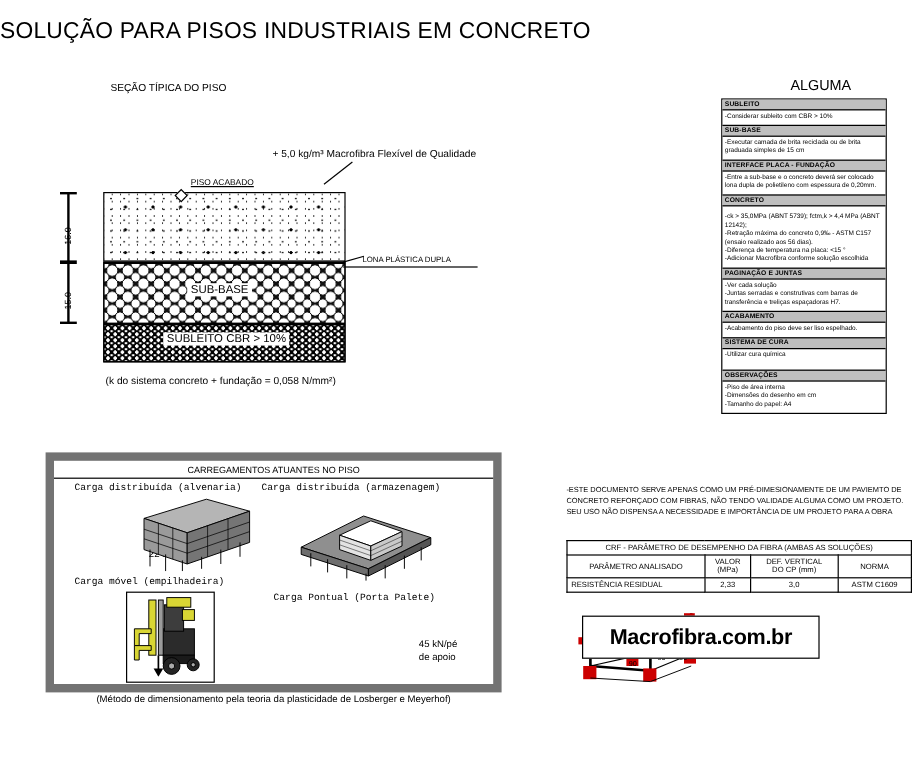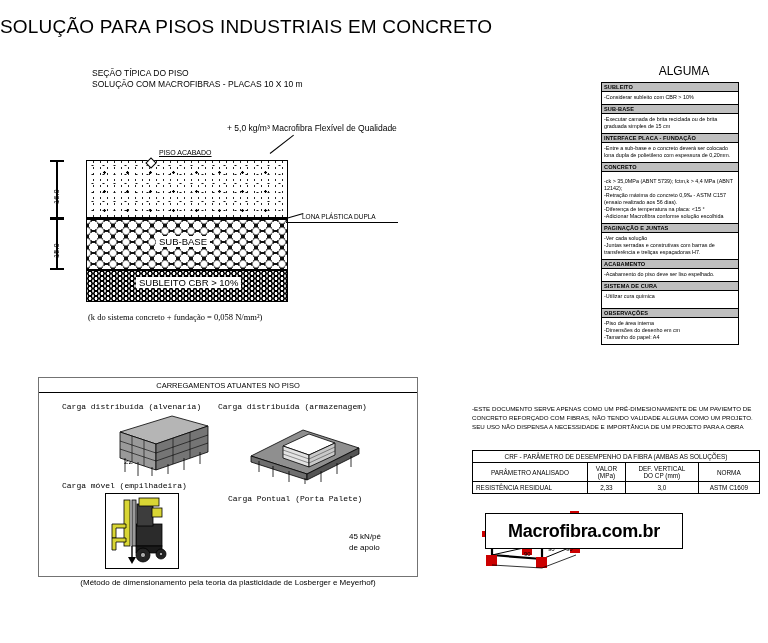--- a/index.html
+++ b/index.html
@@ -71,35 +71,35 @@
     text-decoration:underline;white-space:nowrap;
   }
   #piso-marker{left:60px;top:-2px;width:6px;height:6px;border:1px solid #000;
     background:#fff;transform:rotate(45deg);}
   #lona-label{left:264px;top:53px;position:absolute;font-size:6.5px;white-space:nowrap;}
   #lona-leader{left:248px;top:62px;width:112px;height:1px;background:#000;}
   #lona-leader2{left:248px;top:58px;width:18px;height:1px;background:#000;transform:rotate(-16deg);transform-origin:left center;}
   #spec-leader{left:183px;top:-8px;width:30px;height:1px;background:#000;
     transform:rotate(-38deg);transform-origin:left center;}
 
-  #k-note{left:88px;top:312px;font-size:8.5px;font-family:Liberation Serif, serif;}
+  #k-note{left:88px;top:312px;font-size:8.5px;}
 
   
   #notas-title{left:600px;top:64px;width:168px;text-align:center;font-size:12px;}
   #notas-box{left:601px;top:82px;width:138px;border:1px solid #000;box-sizing:border-box;background:#fff;}
   .notas-head{
     background:#bfbfbf;border-bottom:1px solid #000;border-top:1px solid #000;
     font-size:5.6px;font-weight:bold;padding:1px 2px;letter-spacing:.1px;
   }
   .notas-head:first-child{border-top:none;}
   .notas-body{font-size:5.4px;line-height:7px;padding:2px 2px 3px 2px;}
   .notas-body div{white-space:normal;}
 
   
-  #loads-box{left:38px;top:377px;width:380px;height:200px;border:1px solid #737373;box-sizing:border-box;background:#fff;}
+  #loads-box{left:38px;top:377px;width:380px;height:200px;border:7px solid #737373;box-sizing:border-box;background:#fff;}
   #loads-head{
     position:absolute;left:0;top:0;width:100%;height:15px;line-height:15px;
     text-align:center;font-size:7.5px;border-bottom:1px solid #000;box-sizing:border-box;
   }
   .load-cap{position:absolute;font-size:8px;white-space:nowrap;font-family:Liberation Mono, monospace;}
   .load-val{position:absolute;font-size:8px;white-space:nowrap;}
   #loads-footer{left:38px;top:578px;width:380px;text-align:center;font-size:8px;}
 
   
   #wall{position:absolute;left:116px;top:414px;}
@@ -123,21 +123,20 @@
   #logo-text{position:absolute;left:0;top:0;width:100%;height:34px;line-height:34px;
     text-align:center;font-size:18px;font-weight:bold;letter-spacing:-0.3px;}
 </style>
 </head>
 <body>
 
 <div class="abs" id="doc-title">SOLUÇÃO PARA PISOS INDUSTRIAIS EM CONCRETO</div>
 
 <div class="abs" id="section-head">
   <div>SEÇÃO TÍPICA  DO PISO</div>
-  <div>SOLUÇÃO COM MACROFIBRAS - PLACAS 10 X 10 m</div>
 </div>
 
 <div class="abs" id="concrete-spec">
   <div>+ 5,0 kg/m³ Macrofibra Flexível de Qualidade</div>
 </div>
 
 <div class="abs" id="xsec">
 
   <div class="dim-line" style="left:18px;top:0;width:1.5px;height:110px;"></div>
   <div class="dim-line" style="left:12px;top:0;width:14px;height:2px;"></div>

